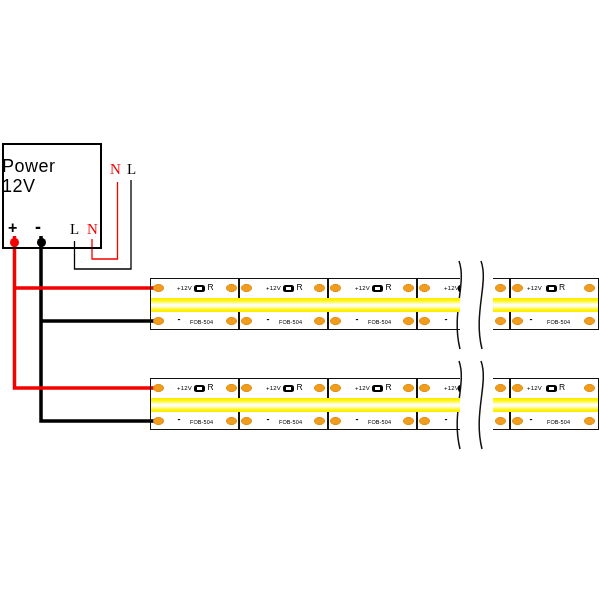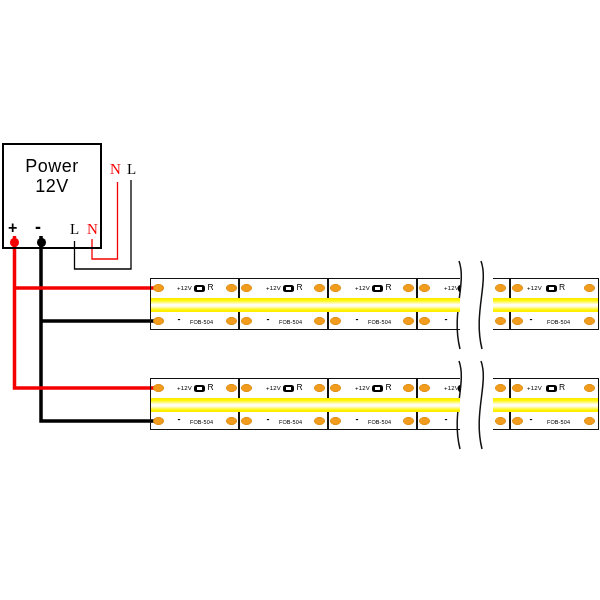--- a/index.html
+++ b/index.html
@@ -2,21 +2,21 @@
 <html><head>
 <meta charset="utf-8">
 <style>
   html,body{margin:0;padding:0;background:#fff;}
   .canvas{position:relative;width:600px;height:600px;background:#ffffff;overflow:hidden;
           font-family:"Liberation Sans","DejaVu Sans",sans-serif;color:#000;}
   .wire-layer{position:absolute;left:0;top:0;z-index:0;}
   
   .power-box{position:absolute;left:2px;top:143px;width:100px;height:106px;
              border:2px solid #000;box-sizing:border-box;background:transparent;z-index:1;}
-  .power-title{position:absolute;left:2px;top:156px;width:100px;text-align:center;
+  .power-title{position:absolute;left:2px;top:156px;width:100px;text-align:left;
                font-size:18px;line-height:20px;letter-spacing:.5px;z-index:2;}
   .t-label{position:absolute;z-index:2;line-height:1;}
   .sym{font-weight:bold;font-size:16px;}
   .serif{font-family:"Liberation Serif","DejaVu Serif",serif;font-size:15px;}
   .red{color:#f40000;}
   .dot{position:absolute;width:9px;height:9px;border-radius:50%;z-index:3;}
   .dot.red-dot{background:#f40000;}
   .dot.black-dot{background:#000;}
   
   .strip-piece{position:absolute;height:52px;box-sizing:border-box;z-index:1;

